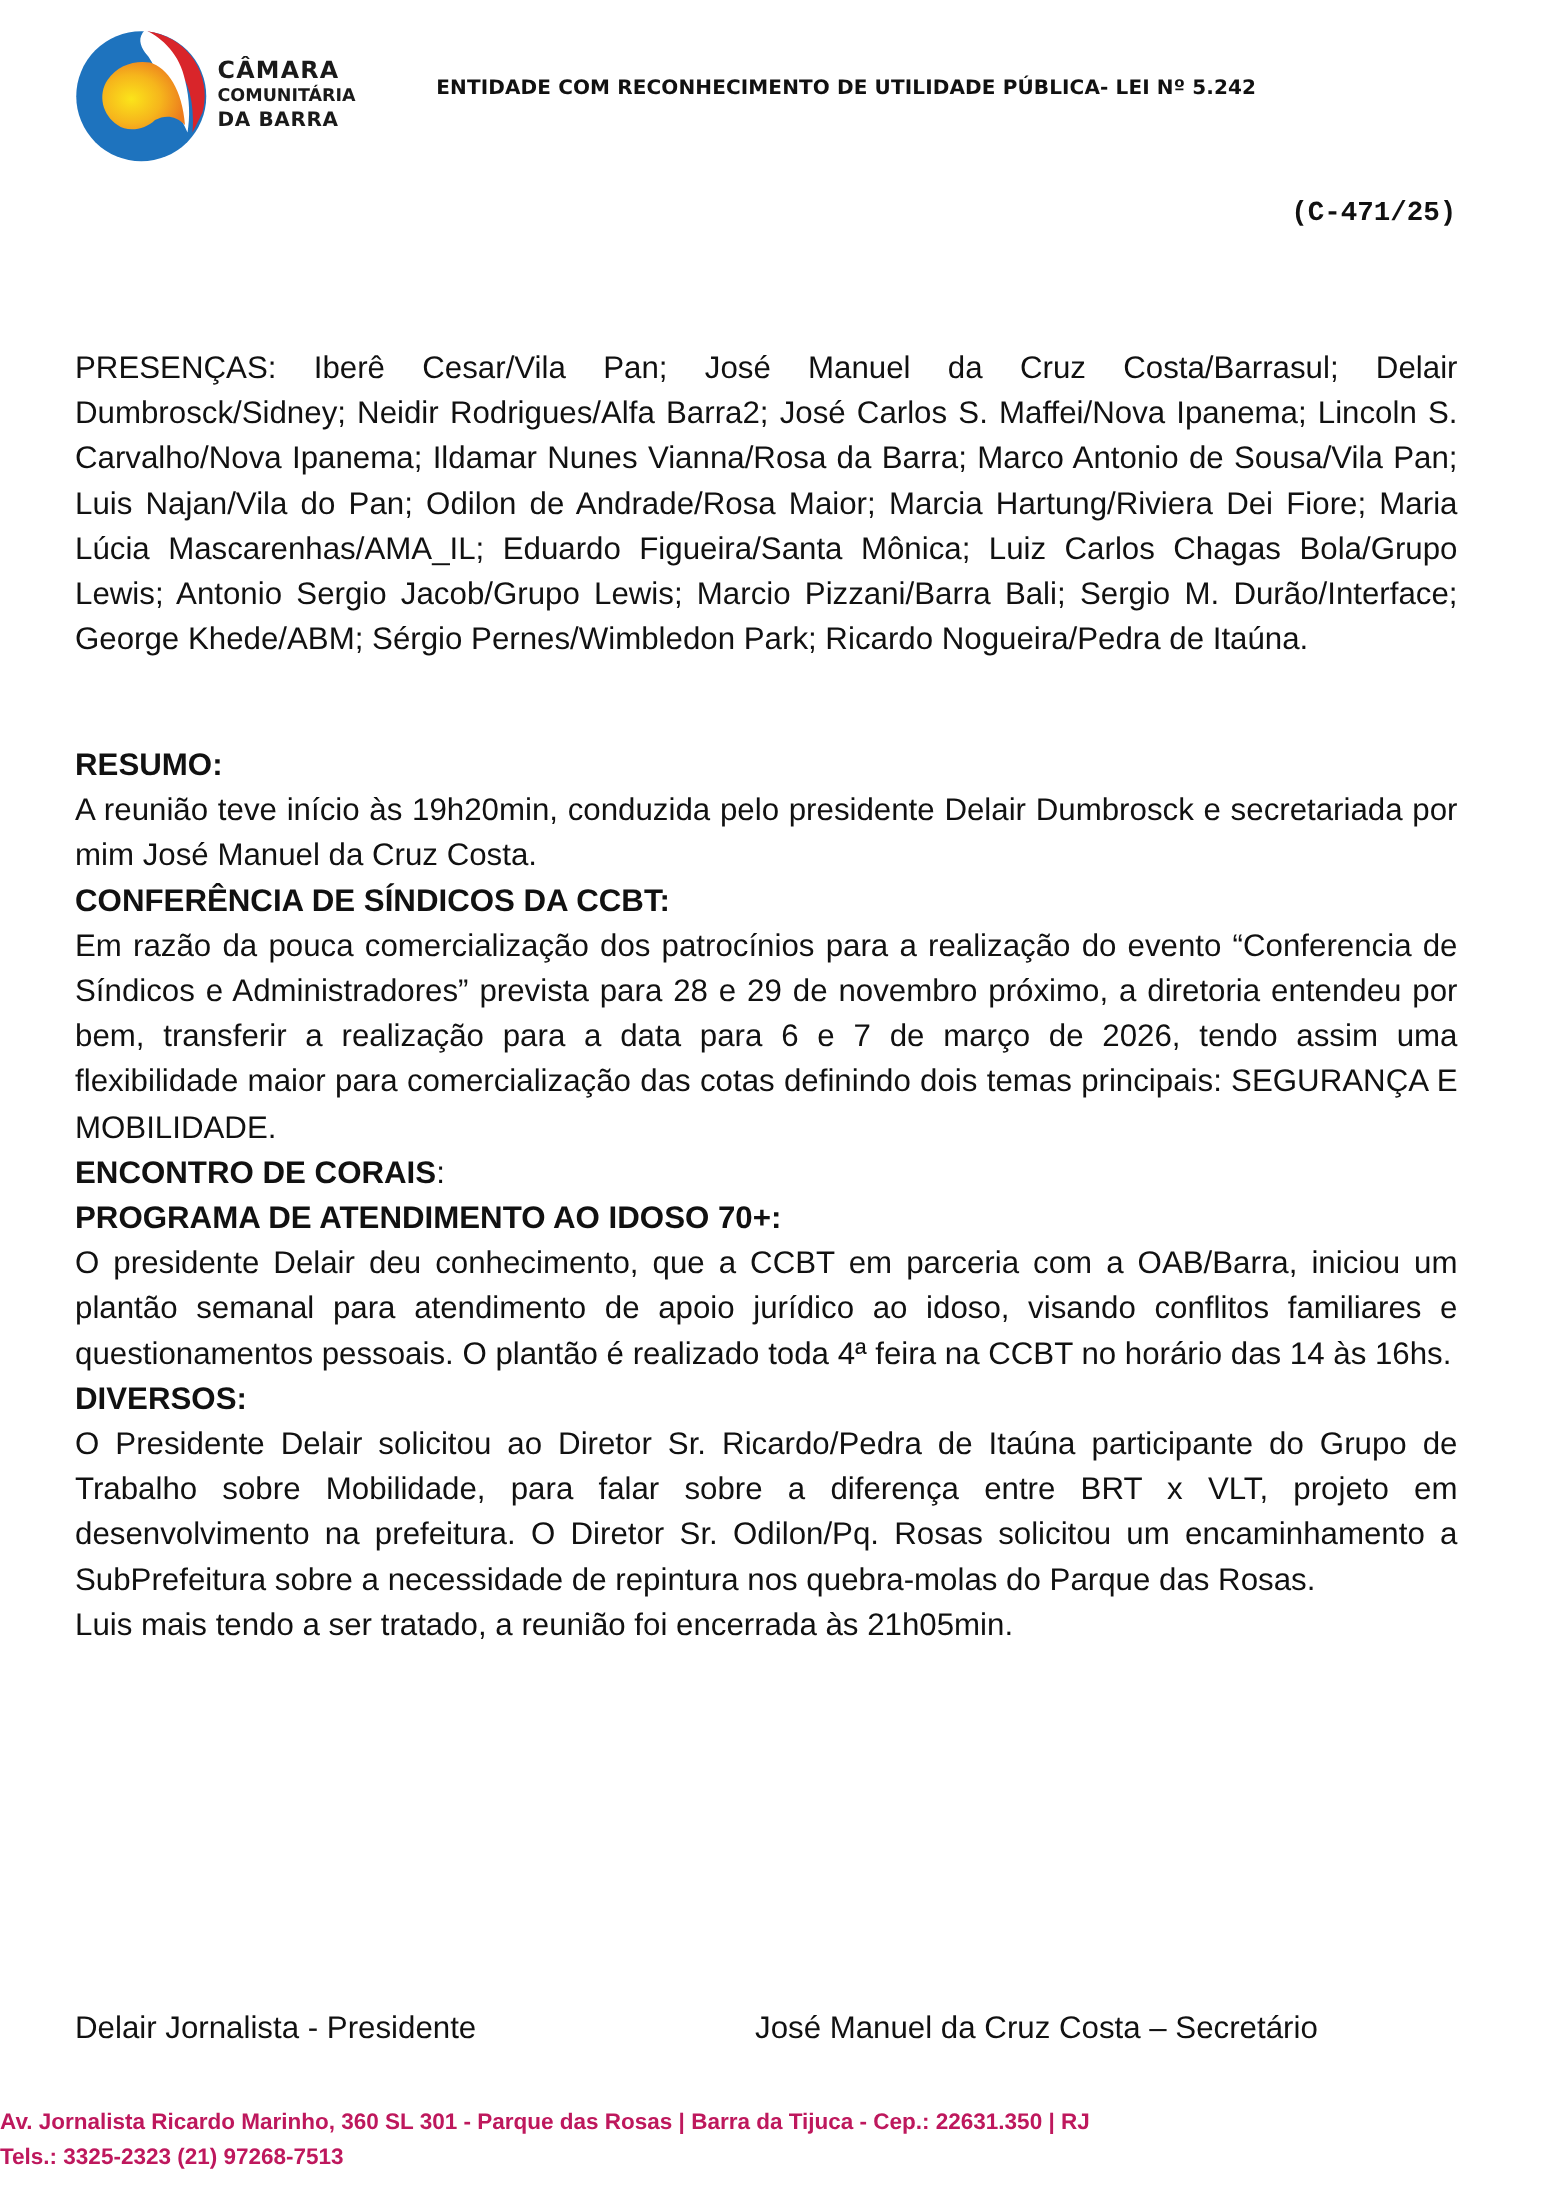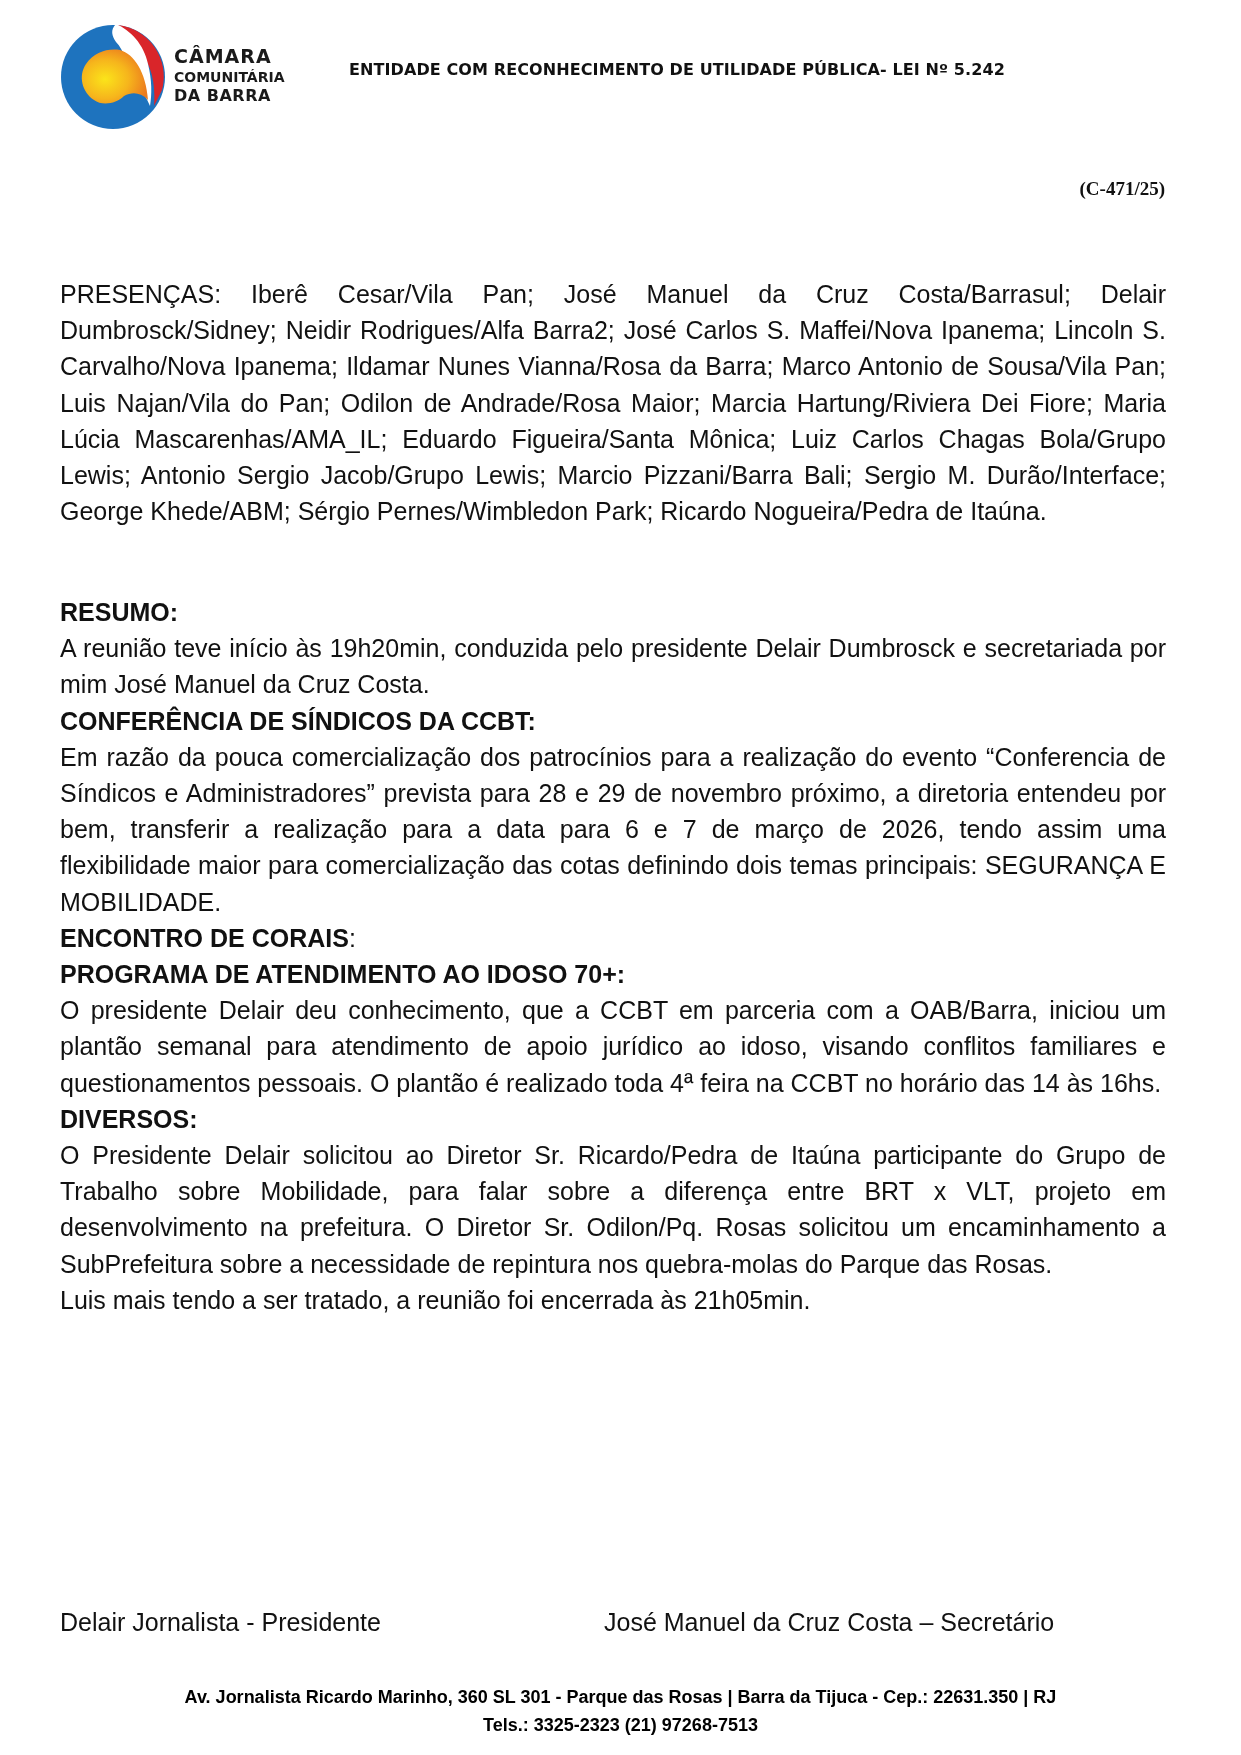--- a/index.html
+++ b/index.html
@@ -7,34 +7,34 @@
   .page { position: absolute; inset: 0; }
 
   .header { position: absolute; left: 0; top: 0; width: 1241px; height: 140px; }
   .logo { position: absolute; left: 58px; top: 20px; width: 110px; height: 110px; }
   .logo-text { position: absolute; left: 174px; top: 46px; font-family: "DejaVu Sans", sans-serif; font-weight: bold; color: #1a1a1a; line-height: 1.1; }
   .logo-text .l1 { font-size: 19px; letter-spacing: 1px; }
   .logo-text .l2 { font-size: 14px; margin-top: 3px; }
   .logo-text .l3 { font-size: 16px; margin-top: 2px; letter-spacing: 0.5px; }
   .entity { position: absolute; left: 349px; top: 60px; font-family: "DejaVu Sans", sans-serif; font-size: 16px; font-weight: bold; letter-spacing: 0.1px; color: #111; }
 
-  .doc-code { position: absolute; right: 76px; top: 158px; font-family: Liberation Serif, serif; font-weight: bold; font-size: 19px; margin-top: 20px; }
+  .doc-code { position: absolute; right: 76px; top: 158px; font-family: Liberation Mono, monospace; font-weight: bold; font-size: 22px; }
   .doc-title { position: absolute; left: 60px; top: 184px; width: 1106px; font-family: "Liberation Sans", sans-serif; font-weight: bold; font-size: 28px; line-height: 34px; }
 
   .body-text { position: absolute; left: 60px; width: 1106px; font-family: "Liberation Sans", sans-serif; font-size: 25px; line-height: 36.2px; text-align: justify; }
   .body-text p { margin: 0; }
   .section-heading { font-weight: bold; }
   .presencas { top: 276px; }
   .sections { top: 594px; }
 
   .signatures { position: absolute; top: 1608px; left: 60px; width: 1106px; font-family: "Liberation Sans", sans-serif; font-size: 25px; }
   .sig-left { position: absolute; left: 0; top: 0; }
   .sig-right { position: absolute; left: 544px; top: 0; }
 
-  .footer { position: absolute; left: 0; top: 1683px; width: 1241px; text-align: center; font-family: "Liberation Sans", sans-serif; font-weight: bold; font-size: 18px; line-height: 28px; color: #000000; }
+  .footer { position: absolute; left: 0; top: 1683px; width: 1241px; text-align: left; font-family: "Liberation Sans", sans-serif; font-weight: bold; font-size: 18px; line-height: 28px; color: #be185d; }
 </style>
 </head>
 <body>
 
 <div class="page">
 
   <div class="header">
     <svg class="logo" viewBox="0 0 110 110">
       <defs>
         <radialGradient id="sun" cx="35%" cy="55%" r="65%">

